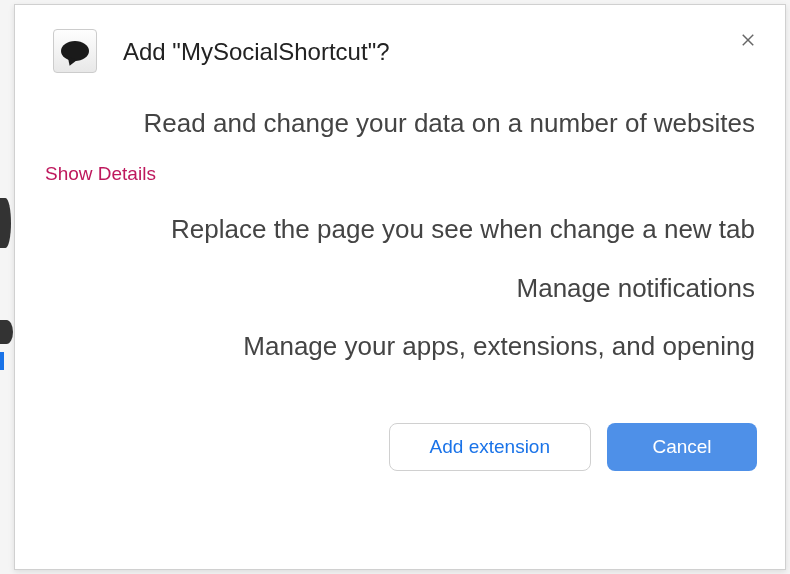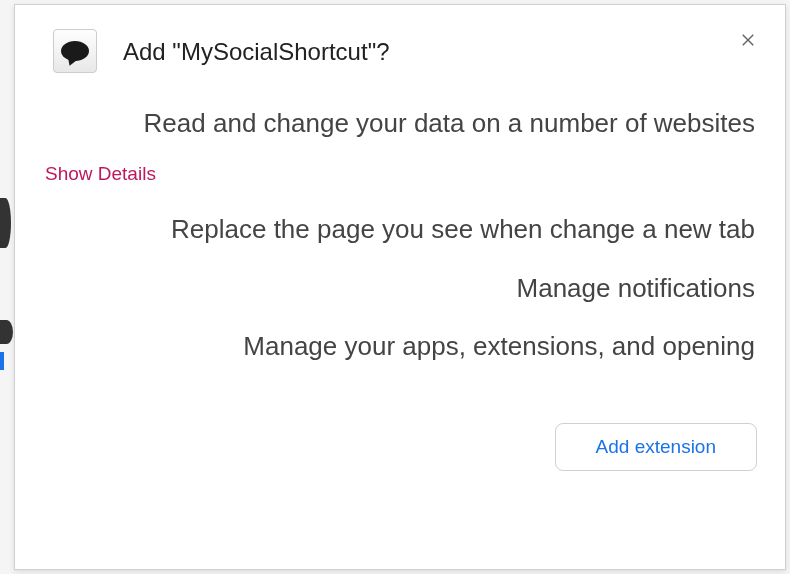--- a/index.html
+++ b/index.html
@@ -243,15 +243,16 @@
     
     <div class="show-details">Show Details</div>
     
     <div class="permission-item">Replace the page you see when change a new tab</div>
     <div class="permission-item">Manage notifications</div>
     <div class="permission-item">Manage your apps, extensions, and opening</div>
   </div>
 
   <div class="dialog-footer">
     <button class="btn btn-secondary">Add extension</button>
+    <button class="btn btn-primary">Cancel</button>
   </div>
 
 </div>
 
 </body></html>

